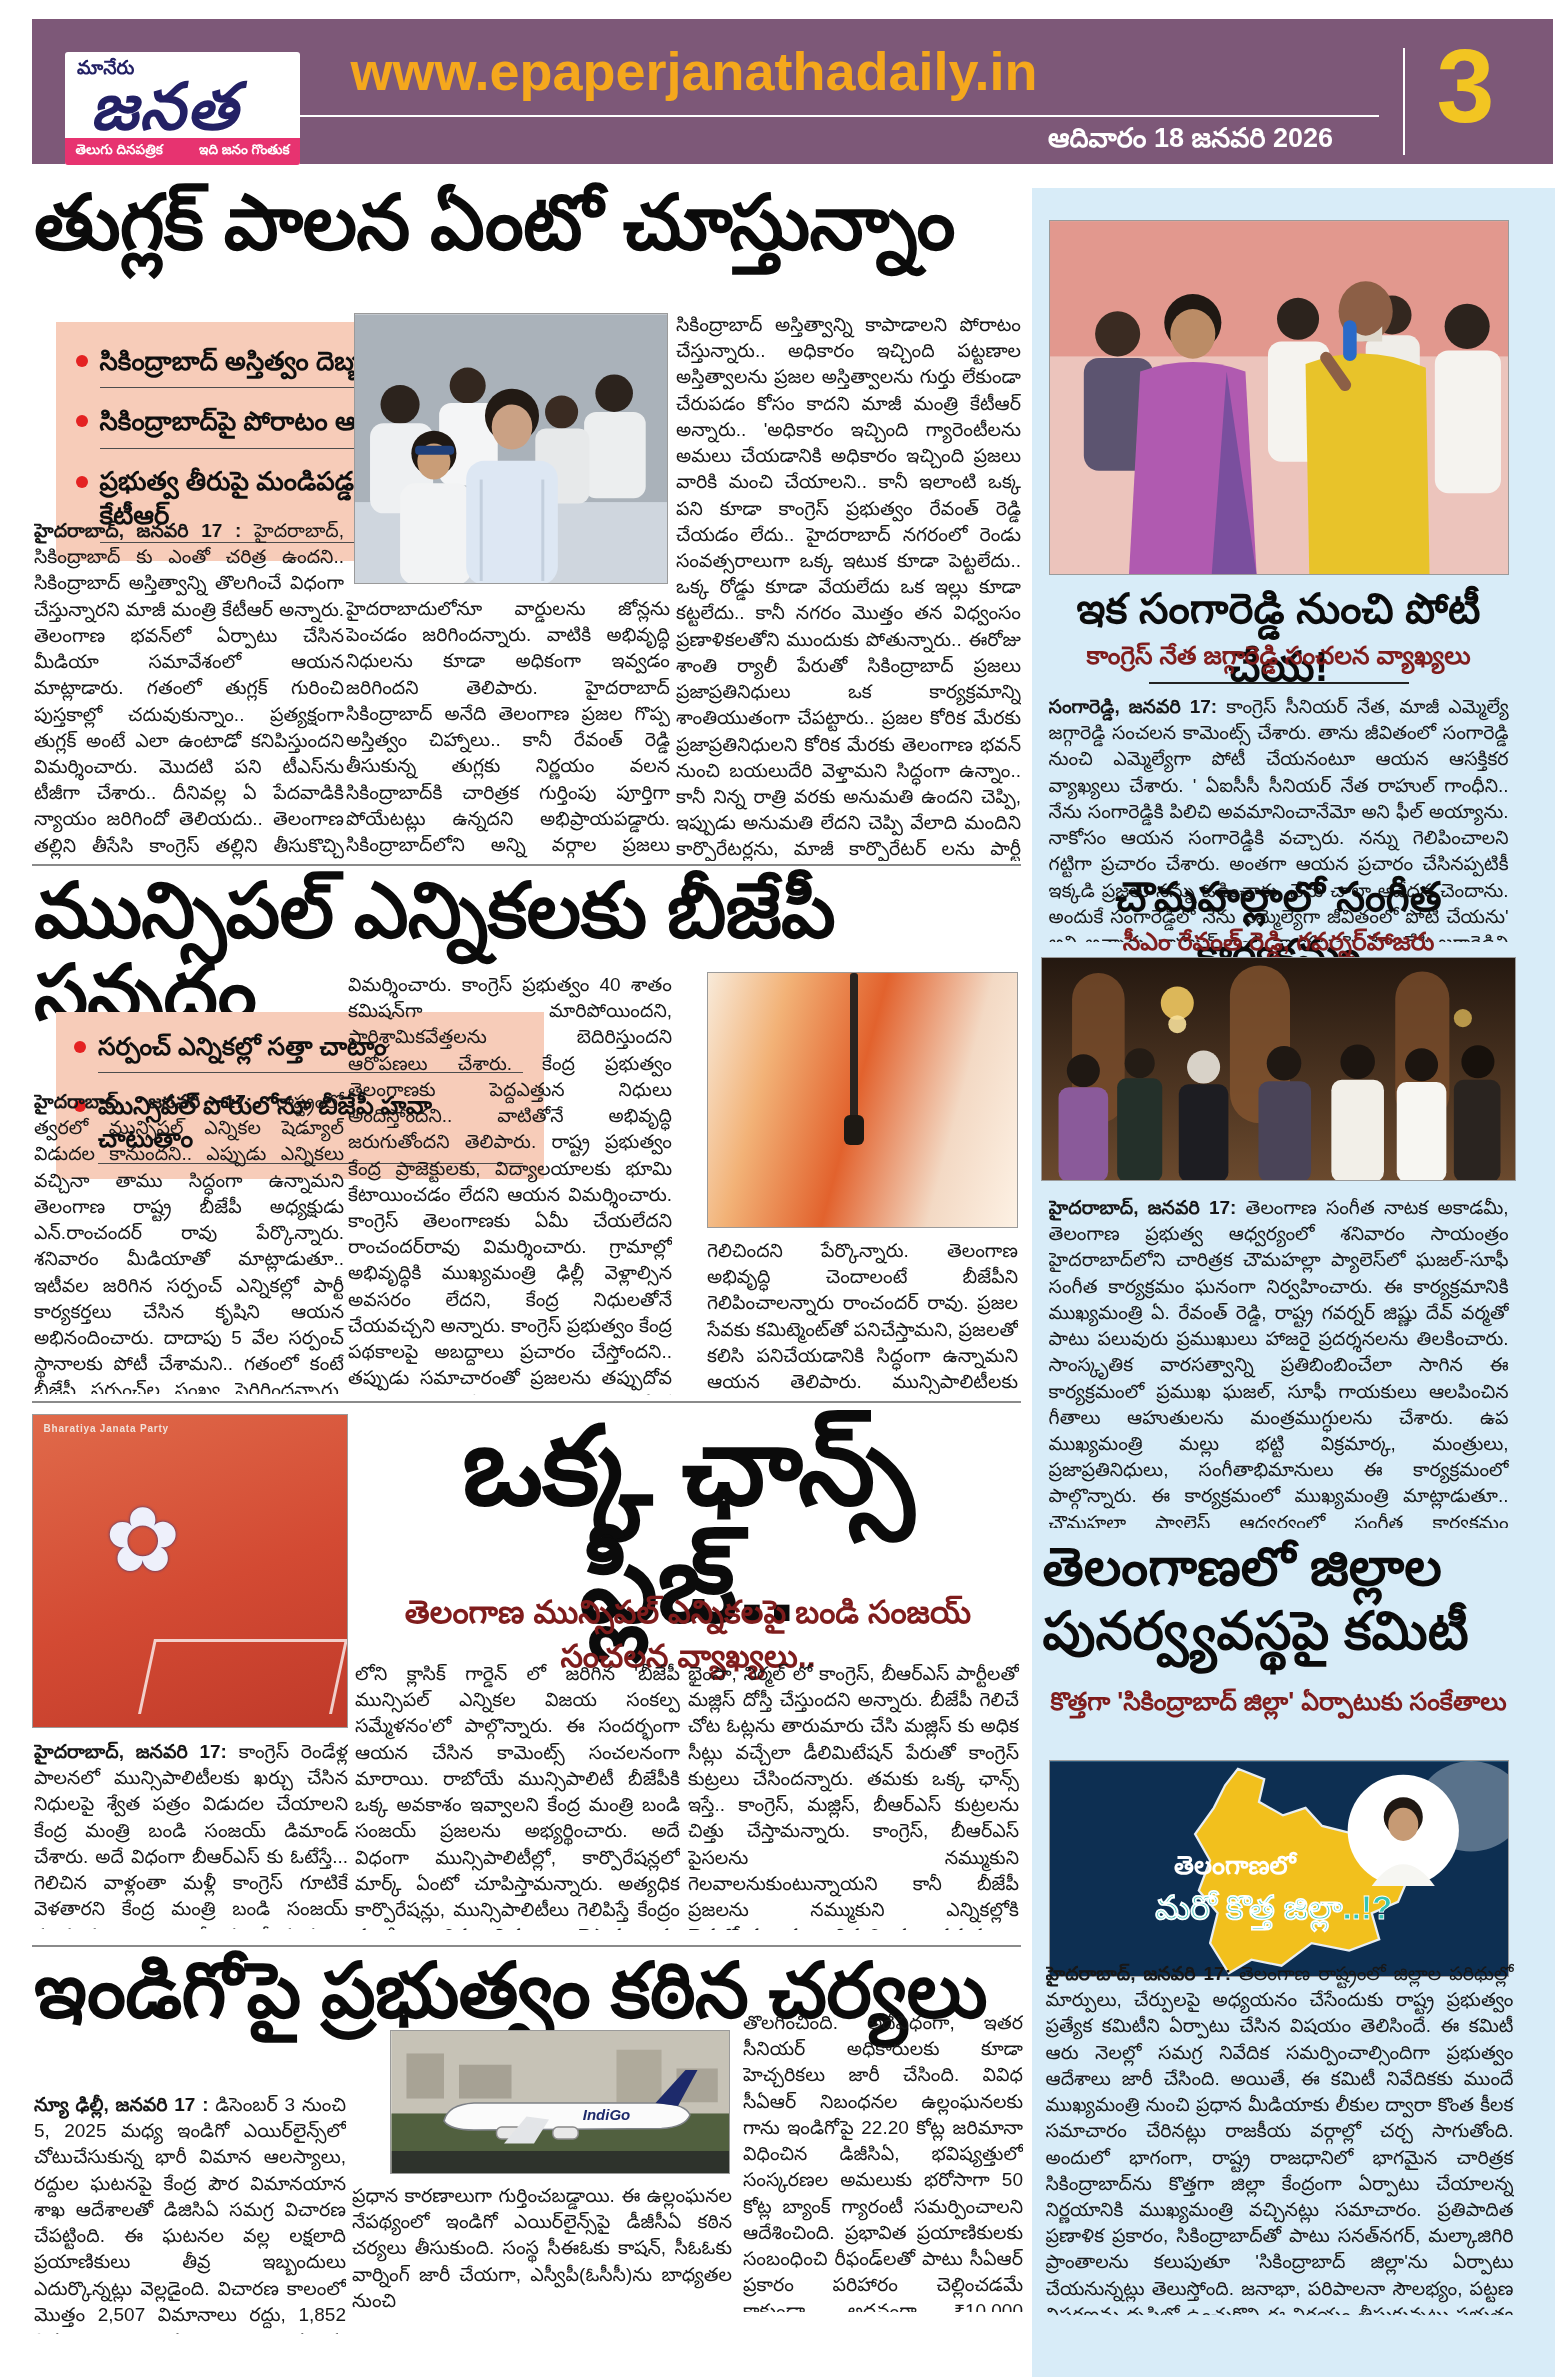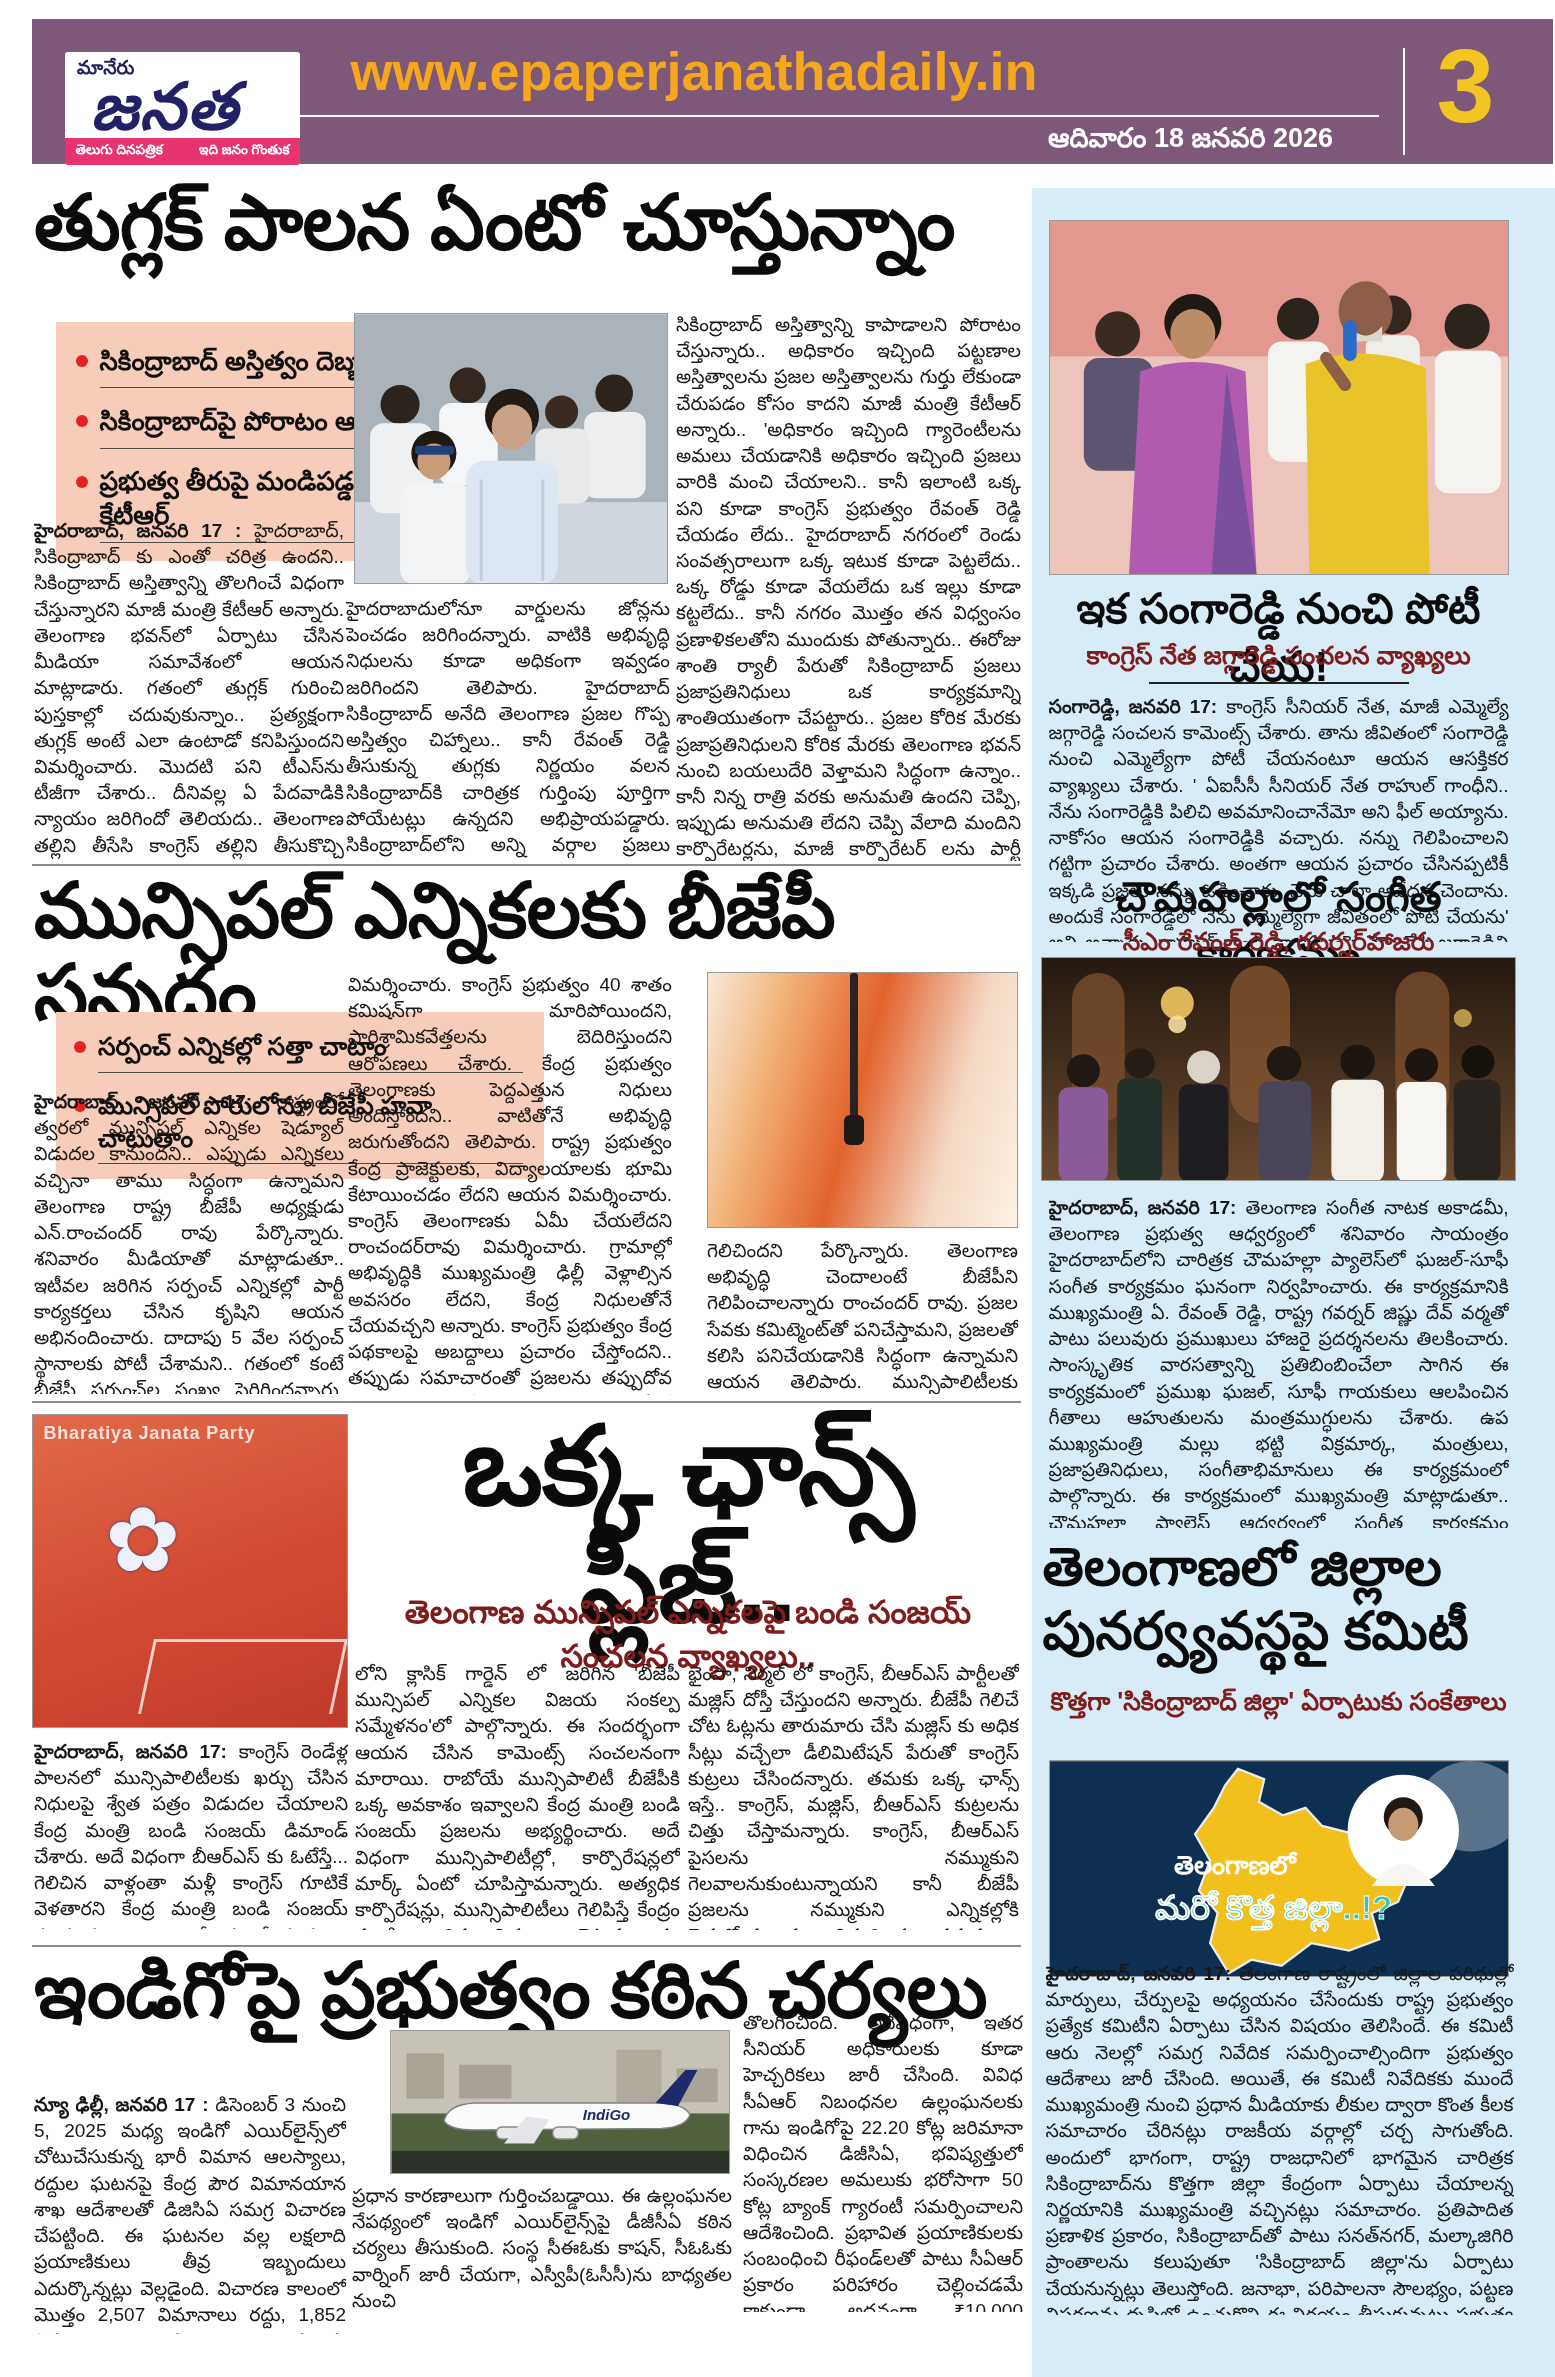--- a/index.html
+++ b/index.html
@@ -31,21 +31,21 @@
   .dot{width:12px;height:12px;border-radius:50%;background:#e42222;margin-top:10.5px;flex:0 0 12px;}
   .bullet-text{font-size:26px;font-weight:800;color:#101010;line-height:1.3;border-bottom:1.5px solid #4c4c4c;
                padding-bottom:9px;flex:1;}
   
   .photo{overflow:hidden;border:0.8px solid #9a9a9a;box-sizing:border-box;}
   .photo svg{display:block;}
   .photo-cbg{background:linear-gradient(105deg,#f8ead9 0%,#f2b277 22%,#e2622d 48%,#f3d9c4 76%,#fdf1e4 100%);}
   .mic-stand{left:46%;top:0;width:7.5px;height:58%;background:#2a2420;border-radius:3px;}
   .mic-head{left:44%;top:56%;width:19.6px;height:30px;background:#1d1914;border-radius:6px;}
   .photo-dbg{background:linear-gradient(160deg,#e06a4a 0%,#d34a33 55%,#c03a2a 100%);}
-  .flag-text{left:10.5px;top:7.5px;color:#f4efe9;font-size:18px;font-weight:700;letter-spacing:0.8px;opacity:.9;}
+  .flag-text{left:10.5px;top:7.5px;color:#f4efe9;font-size:10px;font-weight:700;letter-spacing:0.8px;opacity:.9;}
   .lotus{left:72px;top:72px;font-size:90px;color:#eef0fb;text-shadow:0 0 3px #24337e;}
   .podium{left:113px;bottom:13.5px;width:188px;height:72px;border:3.8px solid rgba(255,255,255,.75);
           border-bottom:none;transform:skewX(-12deg);}
   
   .rail{left:1032px;top:188px;width:493px;height:2189px;background:#d8ecf8;padding-left:43px;}
   .rail-headline{text-align:center;font-weight:800;color:#0b0b0b;}
   .sub-line{background:#222;height:2.3px;}
   
   .mapbox{background:#7dd3fc;margin-top:28px;}
 </style>

